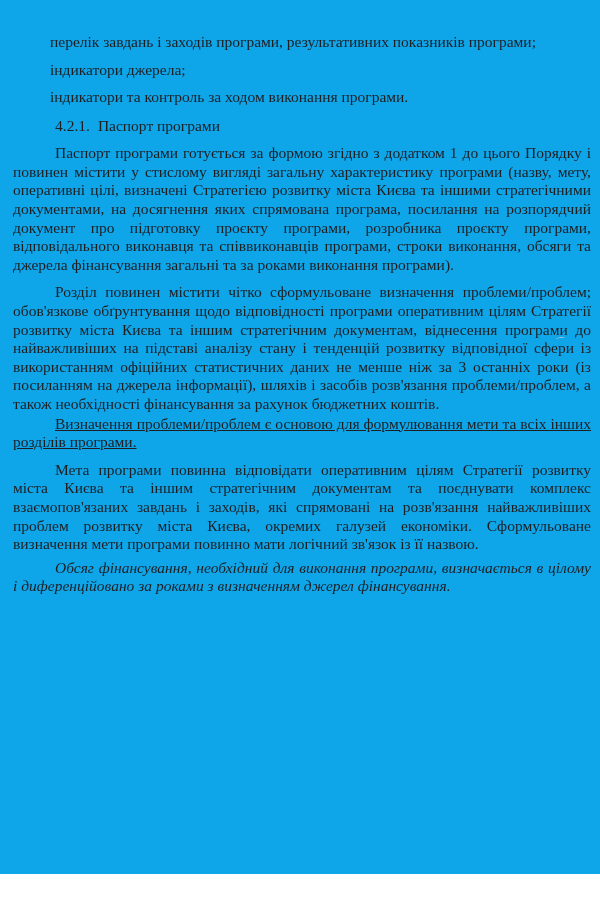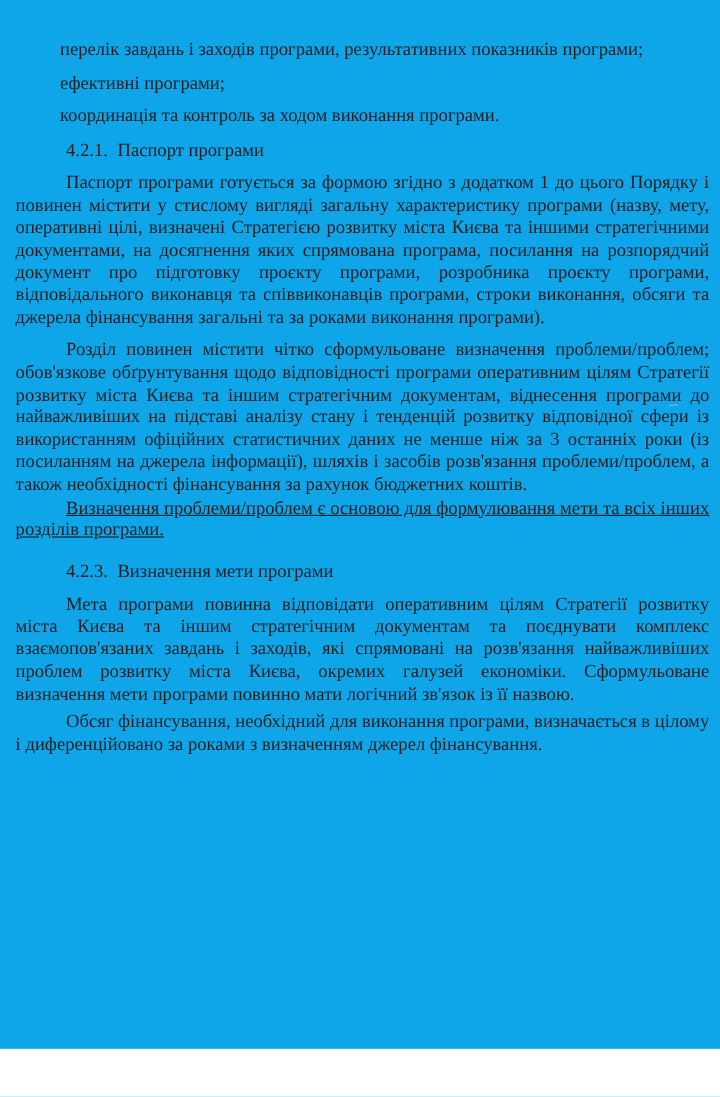--- a/index.html
+++ b/index.html
@@ -24,21 +24,21 @@
     margin: 9px 0 0 0;
     font-size: 15.5px;
     line-height: 18.6px;
     text-align: justify;
     text-indent: 42px;
     color: #1f1f22;
   }
   .para.first { margin-top: 0; }
   .para.intro { text-indent: 37px; text-align: left; }
   .para.tight { margin-top: 1px; text-decoration: underline; }
-  .para.gap-sm { margin-top: 5px; }
+  .para.gap-sm { margin-top: 5px; font-style: italic; }
   .heading {
     margin: 15px 0 0 0;
     font-size: 15.5px;
     line-height: 19.5px;
     font-weight: normal;
     text-align: justify;
     text-indent: 42px;
     color: #1f1f22;
   }
   .heading.after-line { margin-top: 9px; }
@@ -64,30 +64,29 @@
     opacity: 0.8;
   }
 </style>
 </head>
 <body>
 
 <div class="page">
   <div class="content">
 
     <p class="para intro first">перелік завдань і заходів програми, результативних показників програми;</p>
-    <p class="para intro">ефективні програми;</p>
-    <p class="para intro">координація та контроль за ходом виконання програми.</p>
+    <p class="para intro">індикатори джерела;</p>
+    <p class="para intro">індикатори та контроль за ходом виконання програми.</p>
 
     <h2 class="heading after-line"><span class="num">4.2.1.</span><span>Паспорт програми</span></h2>
     <p class="para">Паспорт програми готується за формою згідно з додатком 1 до цього Порядку і повинен містити у стислому вигляді загальну характеристику програми (назву, мету, оперативні цілі, визначені Стратегією розвитку міста Києва та іншими стратегічними документами, на досягнення яких спрямована програма, посилання на розпорядчий документ про підготовку проєкту програми, розробника проєкту програми, відповідального виконавця та співвиконавців програми, строки виконання, обсяги та джерела фінансування загальні та за роками виконання програми).</p>
 
     <p class="para">Розділ повинен містити чітко сформульоване визначення проблеми/проблем; обов'язкове обґрунтування щодо відповідності програми оперативним цілям Стратегії розвитку міста Києва та іншим стратегічним документам, віднесення програми до найважливіших на підставі аналізу стану і тенденцій розвитку відповідної сфери із використанням офіційних статистичних даних не менше ніж за 3 останніх роки (із посиланням на джерела інформації), шляхів і засобів розв'язання проблеми/проблем, а також необхідності фінансування за рахунок бюджетних коштів.</p>
     <p class="para tight">Визначення проблеми/проблем є основою для формулювання мети та всіх інших розділів програми.</p>
 
-    <h2 class="heading"><span class="num">4.2.3.</span><span>Визначення мети програми</span></h2>
     <p class="para">Мета програми повинна відповідати оперативним цілям Стратегії розвитку міста Києва та іншим стратегічним документам та поєднувати комплекс взаємопов'язаних завдань і заходів, які спрямовані на розв'язання найважливіших проблем розвитку міста Києва, окремих галузей економіки. Сформульоване визначення мети програми повинно мати логічний зв'язок із її назвою.</p>
 
     <p class="para gap-sm">Обсяг фінансування, необхідний для виконання програми, визначається в цілому і диференційовано за роками з визначенням джерел фінансування.</p>
 
   </div>
 
   <svg class="smudge" width="160" height="34" viewBox="0 0 160 34" aria-hidden="true">
     <g fill="none" stroke="#8f959d" stroke-width="1.1" stroke-linecap="round" opacity="0.75">
       <path d="M4 21 q1.5 -1.5 3 0" opacity="0.5"></path>
       <path d="M20 24 l1.5 -1.5" opacity="0.6"></path>

